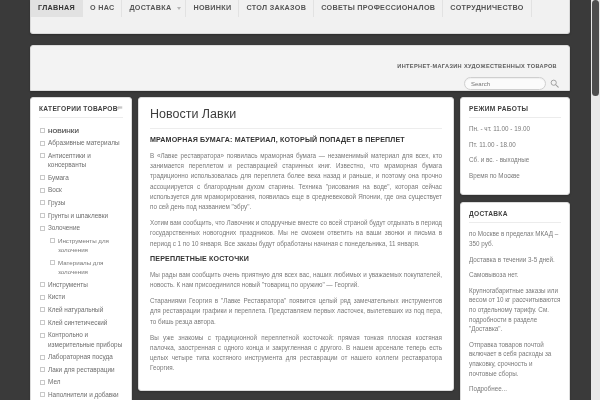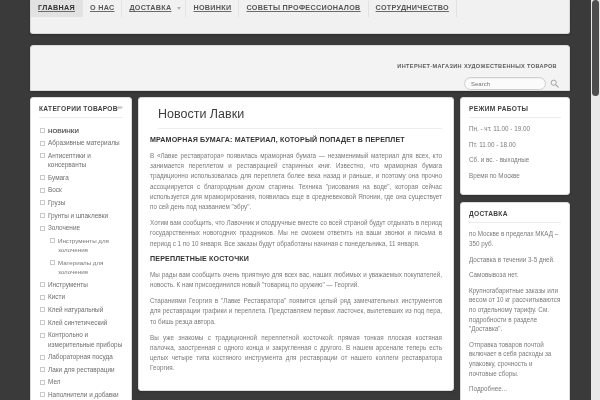--- a/index.html
+++ b/index.html
@@ -36,21 +36,20 @@
   
   .nav-bar {
     background: #f1f1f1;
     border: 1px solid #d9d9d9;
     border-top: none;
     border-radius: 0 0 3px 3px;
     box-shadow: 0 1px 2px rgba(0,0,0,.25);
     padding: 0;
     overflow: hidden;
     height: 33px;
-    text-decoration: underline;
   }
   .nav-list {
     list-style: none;
     margin: 0;
     padding: 0;
     display: flex;
     flex-wrap: wrap;
   }
   .nav-list li {
     position: relative;
@@ -222,21 +221,21 @@
   ul.cats ul > li > a {
     font-size: 6.2px;
     color: #777;
   }
 
   
   .content-panel {
     padding: 9px 11px 10px 11px;
   }
   .page-heading {
-    margin: 0 0 7px 8px;
+    margin: 0 0 7px 0;
     font-size: 12.5px;
     font-weight: normal;
     color: #3d3d3d;
     padding-bottom: 7px;
     border-bottom: 1px solid #ededed;
     line-height: 14px;
   }
   .post-title {
     margin: 25px 0 6px 0;
     font-size: 7.1px;
@@ -295,20 +294,23 @@
           </li>
           <li>
             <a href="#">О нас</a>
           </li>
           <li class=" has-child">
             <a href="#">Доставка</a>
             <span class="caret"></span>
           </li>
           <li>
             <a href="#">Новинки</a>
+          </li>
+          <li>
+            <a href="#">Стол заказов</a>
           </li>
           <li>
             <a href="#">Советы профессионалов</a>
           </li>
           <li>
             <a href="#">Сотрудничество</a>
           </li>
         </ul>
 
     </div>

